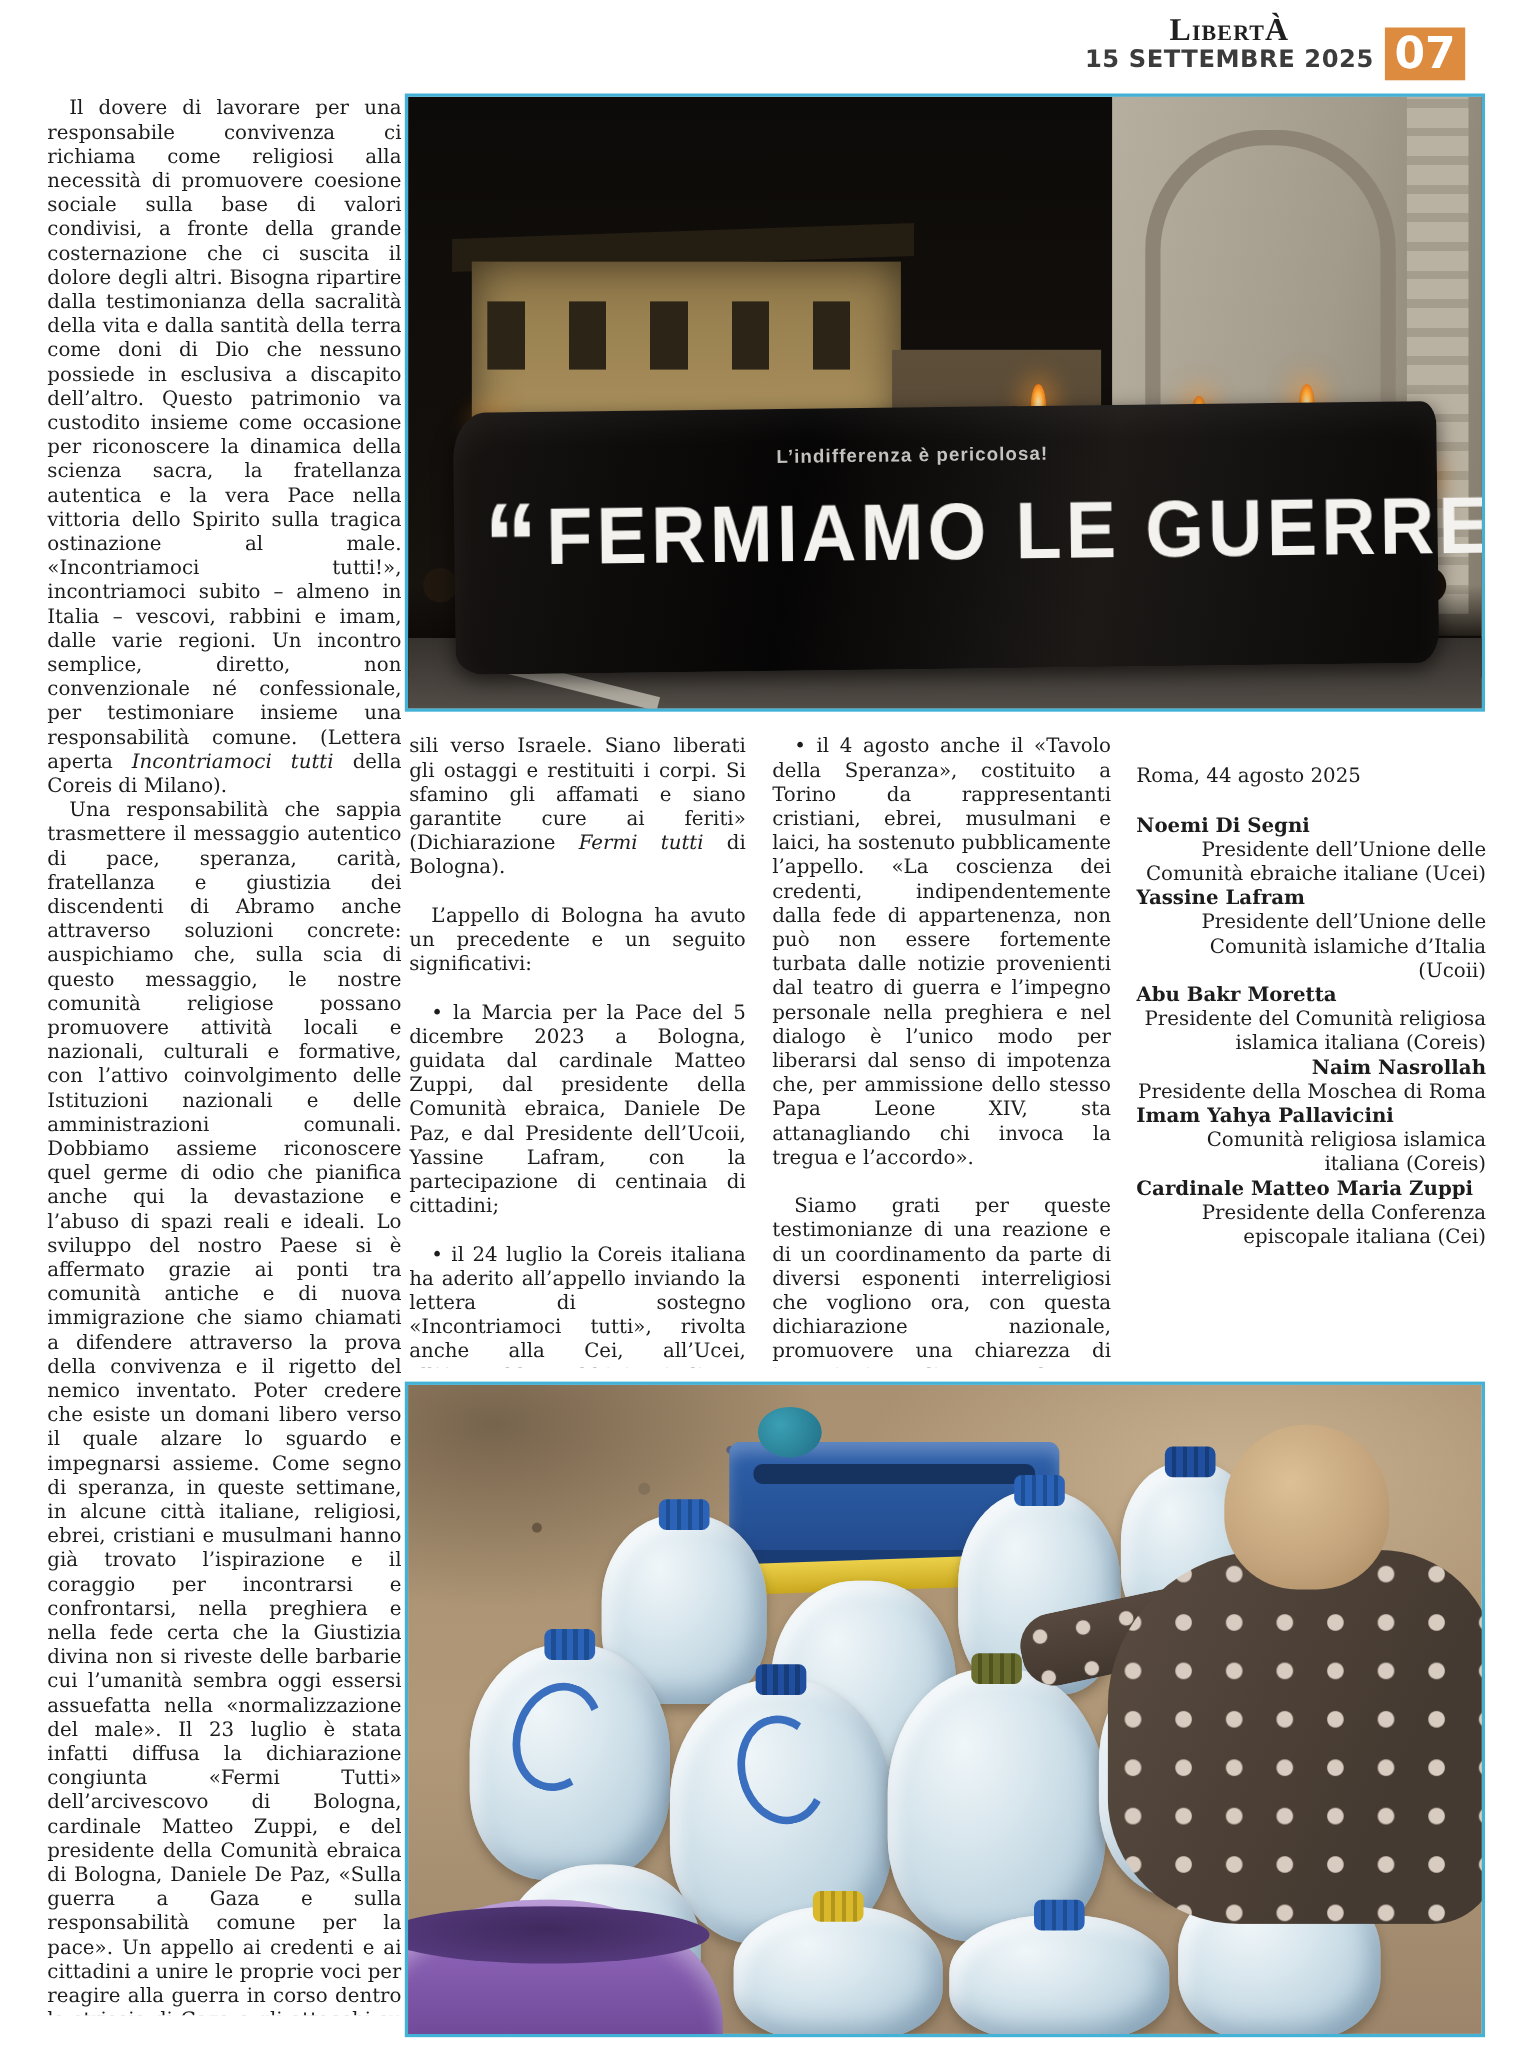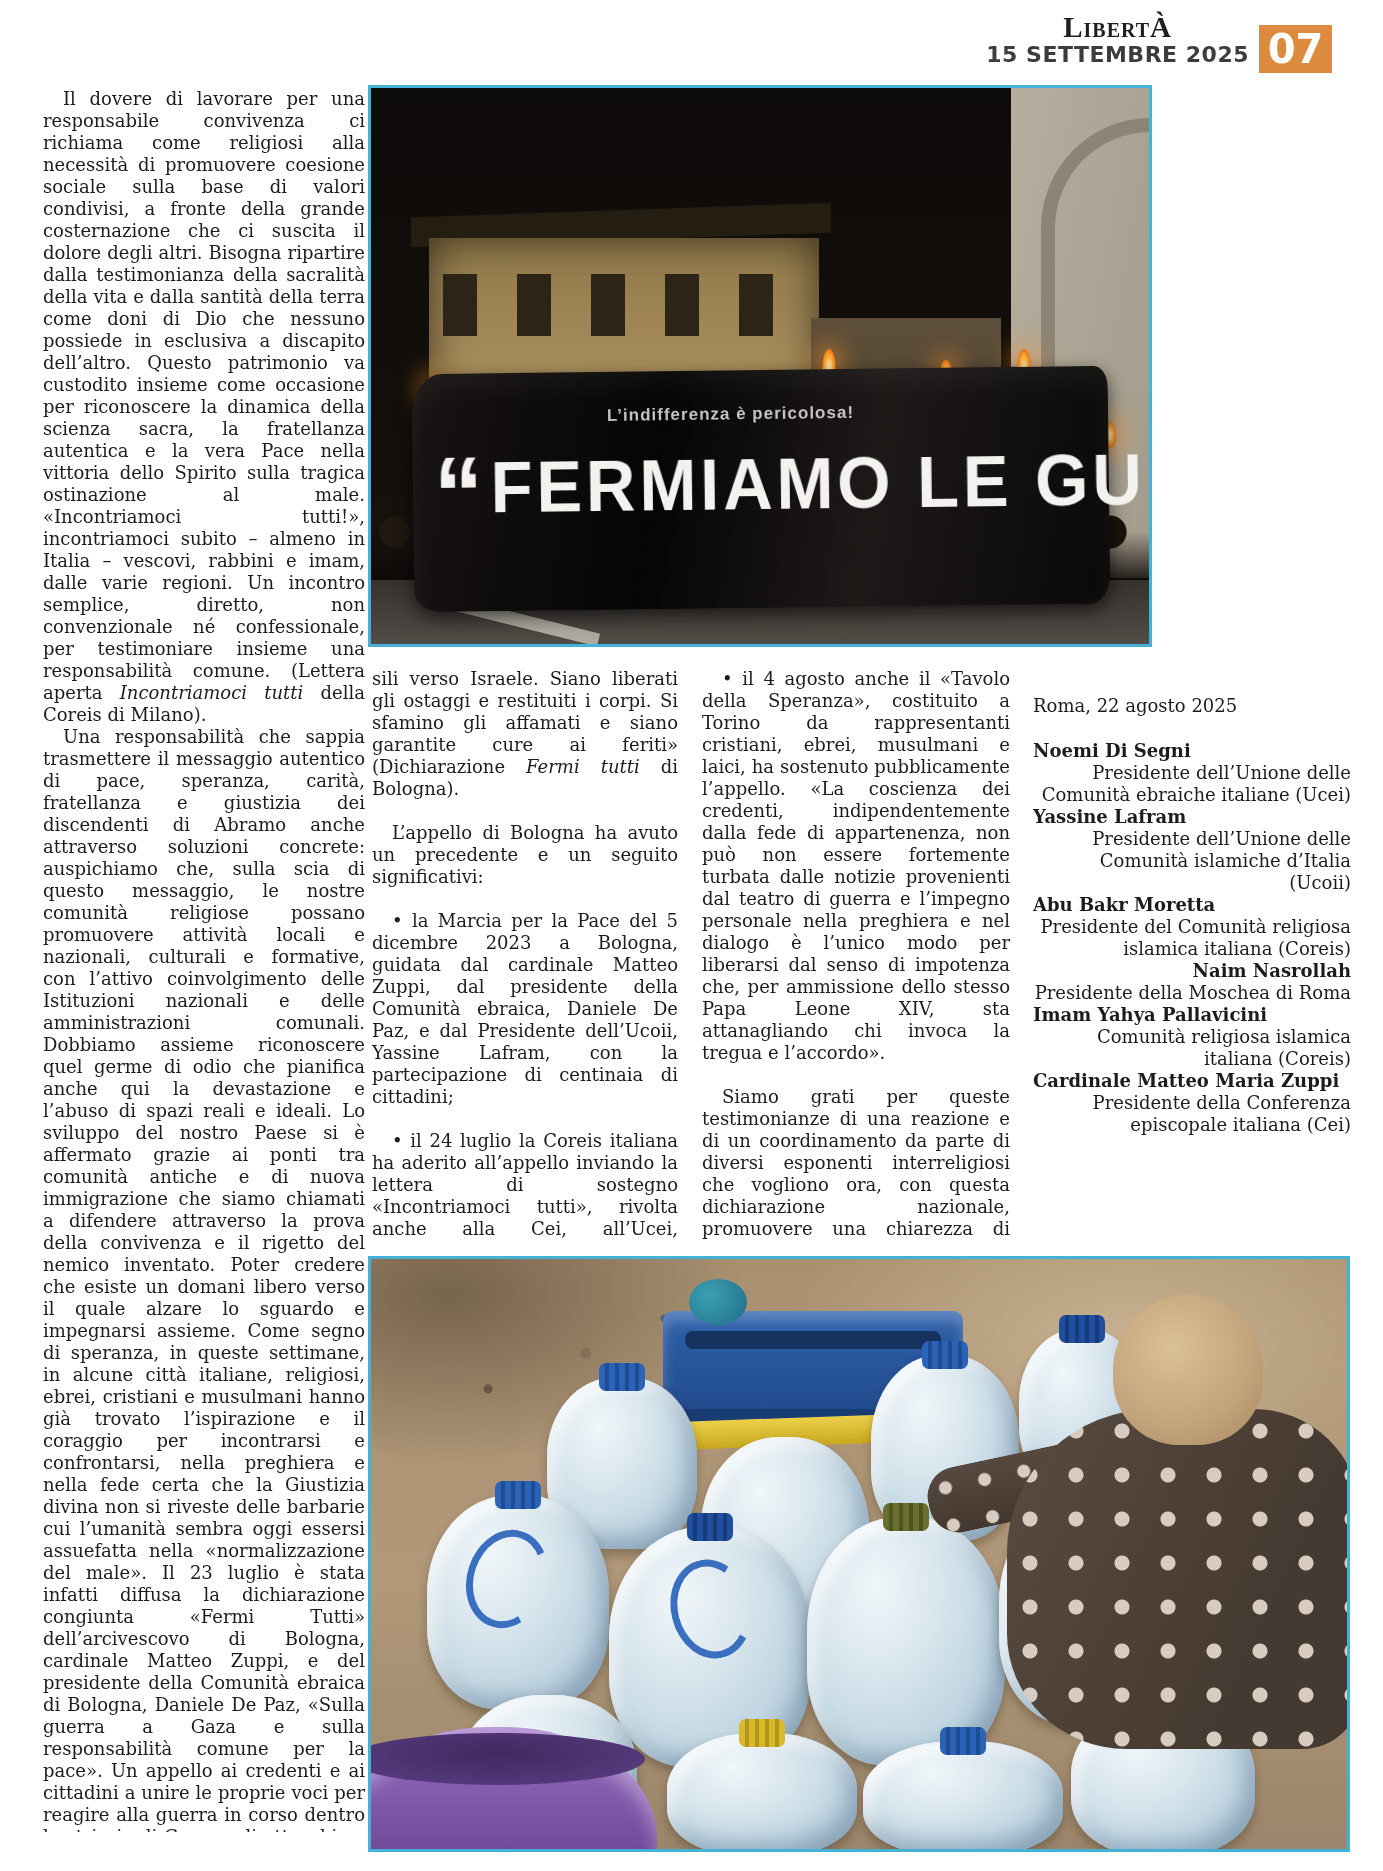--- a/index.html
+++ b/index.html
@@ -33,21 +33,21 @@
   p.para.ind{text-indent:20px;}
   p.para.gap{margin-top:22px;}
   .it{font-style:italic;}
   .dateline{margin:27px 0 23px 0;}
   .sig-name{font-weight:700;}
   .sig-name.right{text-align:right;}
   .sig-role{text-align:right;}
   
   figure{margin:0;padding:0;}
   .photo{position:absolute;box-sizing:border-box;border:3px solid #43b2d6;overflow:hidden;}
-  .photo-top{left:368px;top:85px;width:784px;height:562px;background:linear-gradient(#0d0b09,#14100c 70%,#1a1612);}
+  .photo-top{left:368px;top:85px;width:982px;height:562px;background:linear-gradient(#0d0b09,#14100c 70%,#1a1612);}
   .photo-bottom{left:368px;top:1256px;width:982px;height:596px;
     background:
       radial-gradient(ellipse 500px 260px at 78% 14%, #c8b190 0%, rgba(200,177,144,0) 70%),
       radial-gradient(ellipse 420px 240px at 8% 6%, #77644d 0%, rgba(119,100,77,0) 70%),
       radial-gradient(circle 5px at 12% 22%, #5c4c3a 0 4px, transparent 5px),
       radial-gradient(circle 4px at 30% 10%, #4f5f8a 0 3px, transparent 4px),
       radial-gradient(circle 6px at 22% 16%, #8b7a63 0 5px, transparent 6px),
       linear-gradient(#a89070,#b09878 55%,#9c856a);
   }
   
@@ -205,21 +205,21 @@
       <p class="para"><span>sili verso Israele. Siano liberati gli ostaggi e restituiti i corpi. Si sfamino gli affamati e siano garantite cure ai feriti» (Dichiarazione </span><span class="it">Fermi tutti</span><span> di Bologna).</span></p>
       <p class="para ind gap"><span>L’appello di Bologna ha avuto un precedente e un seguito significativi:</span></p>
       <p class="para ind gap"><span>• la Marcia per la Pace del 5 dicembre 2023 a Bologna, guidata dal cardinale Matteo Zuppi, dal presidente della Comunità ebraica, Daniele De Paz, e dal Presidente dell’Ucoii, Yassine Lafram, con la partecipazione di centinaia di cittadini;</span></p>
       <p class="para ind gap"><span>• il 24 luglio la Coreis italiana ha aderito all’appello inviando la lettera di sostegno «Incontriamoci tutti», rivolta anche alla Cei, all’Ucei, all’Assemblea rabbinica italiana, all’arcivescovo di Milano e alla senatrice Liliana Segre;</span></p>
     </section>
   <section class="col col3">
       <p class="para ind"><span>• il 4 agosto anche il «Tavolo della Speranza», costituito a Torino da rappresentanti cristiani, ebrei, musulmani e laici, ha sostenuto pubblicamente l’appello. «La coscienza dei credenti, indipendentemente dalla fede di appartenenza, non può non essere fortemente turbata dalle notizie provenienti dal teatro di guerra e l’impegno personale nella preghiera e nel dialogo è l’unico modo per liberarsi dal senso di impotenza che, per ammissione dello stesso Papa Leone XIV, sta attanagliando chi invoca la tregua e l’accordo».</span></p>
       <p class="para ind gap"><span>Siamo grati per queste testimonianze di una reazione e di un coordinamento da parte di diversi esponenti interreligiosi che vogliono ora, con questa dichiarazione nazionale, promuovere una chiarezza di intenzioni, di metodo e linguaggio, di contenuti e di finalità, per giungere alla vera pace e,</span></p>
     </section>
   <section class="col col4">
-    <p class="dateline">Roma, 22 agosto 2025</p>
+    <p class="dateline">Roma, 44 agosto 2025</p>
     <div class="signatures">
         <div class="sig-name">Noemi Di Segni</div>
         <div class="sig-role">Presidente dell’Unione delle Comunità ebraiche italiane (Ucei)</div>
         <div class="sig-name">Yassine Lafram</div>
         <div class="sig-role">Presidente dell’Unione delle Comunità islamiche d’Italia (Ucoii)</div>
         <div class="sig-name">Abu Bakr Moretta</div>
         <div class="sig-role">Presidente del Comunità religiosa islamica italiana (Coreis)</div>
         <div class="sig-name right">Naim Nasrollah</div>
         <div class="sig-role">Presidente della Moschea di Roma</div>
         <div class="sig-name">Imam Yahya Pallavicini</div>

